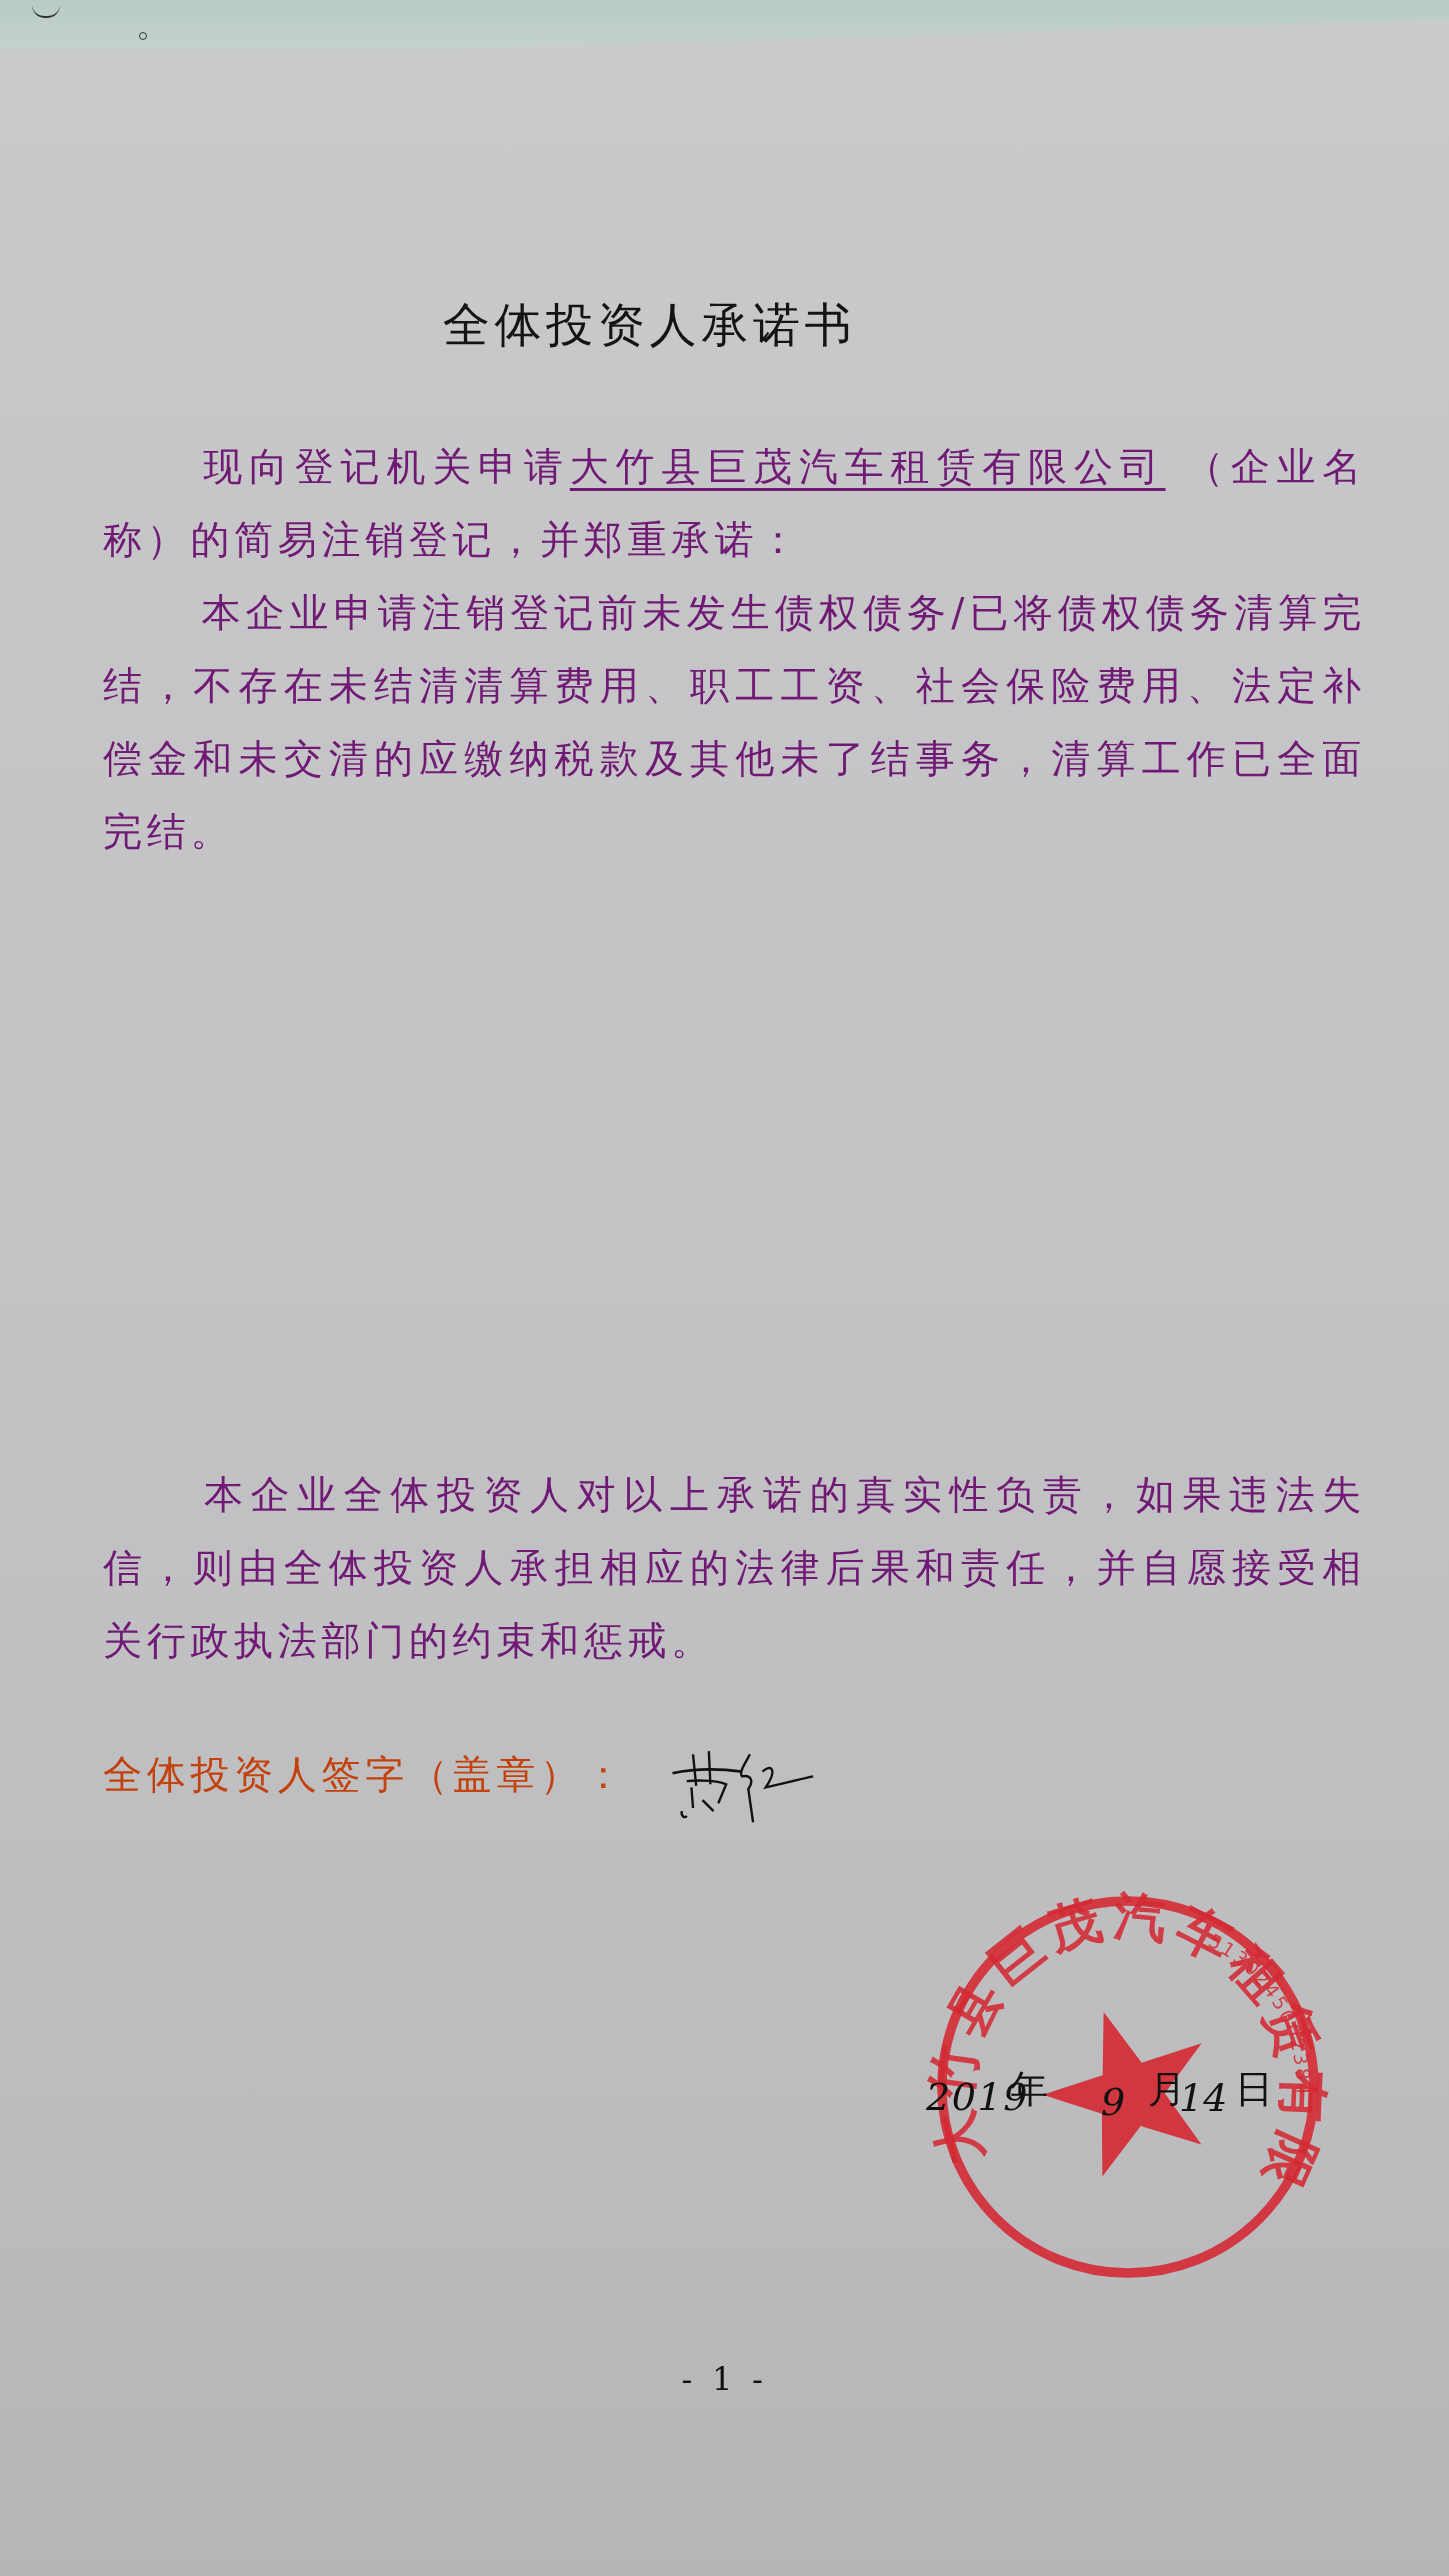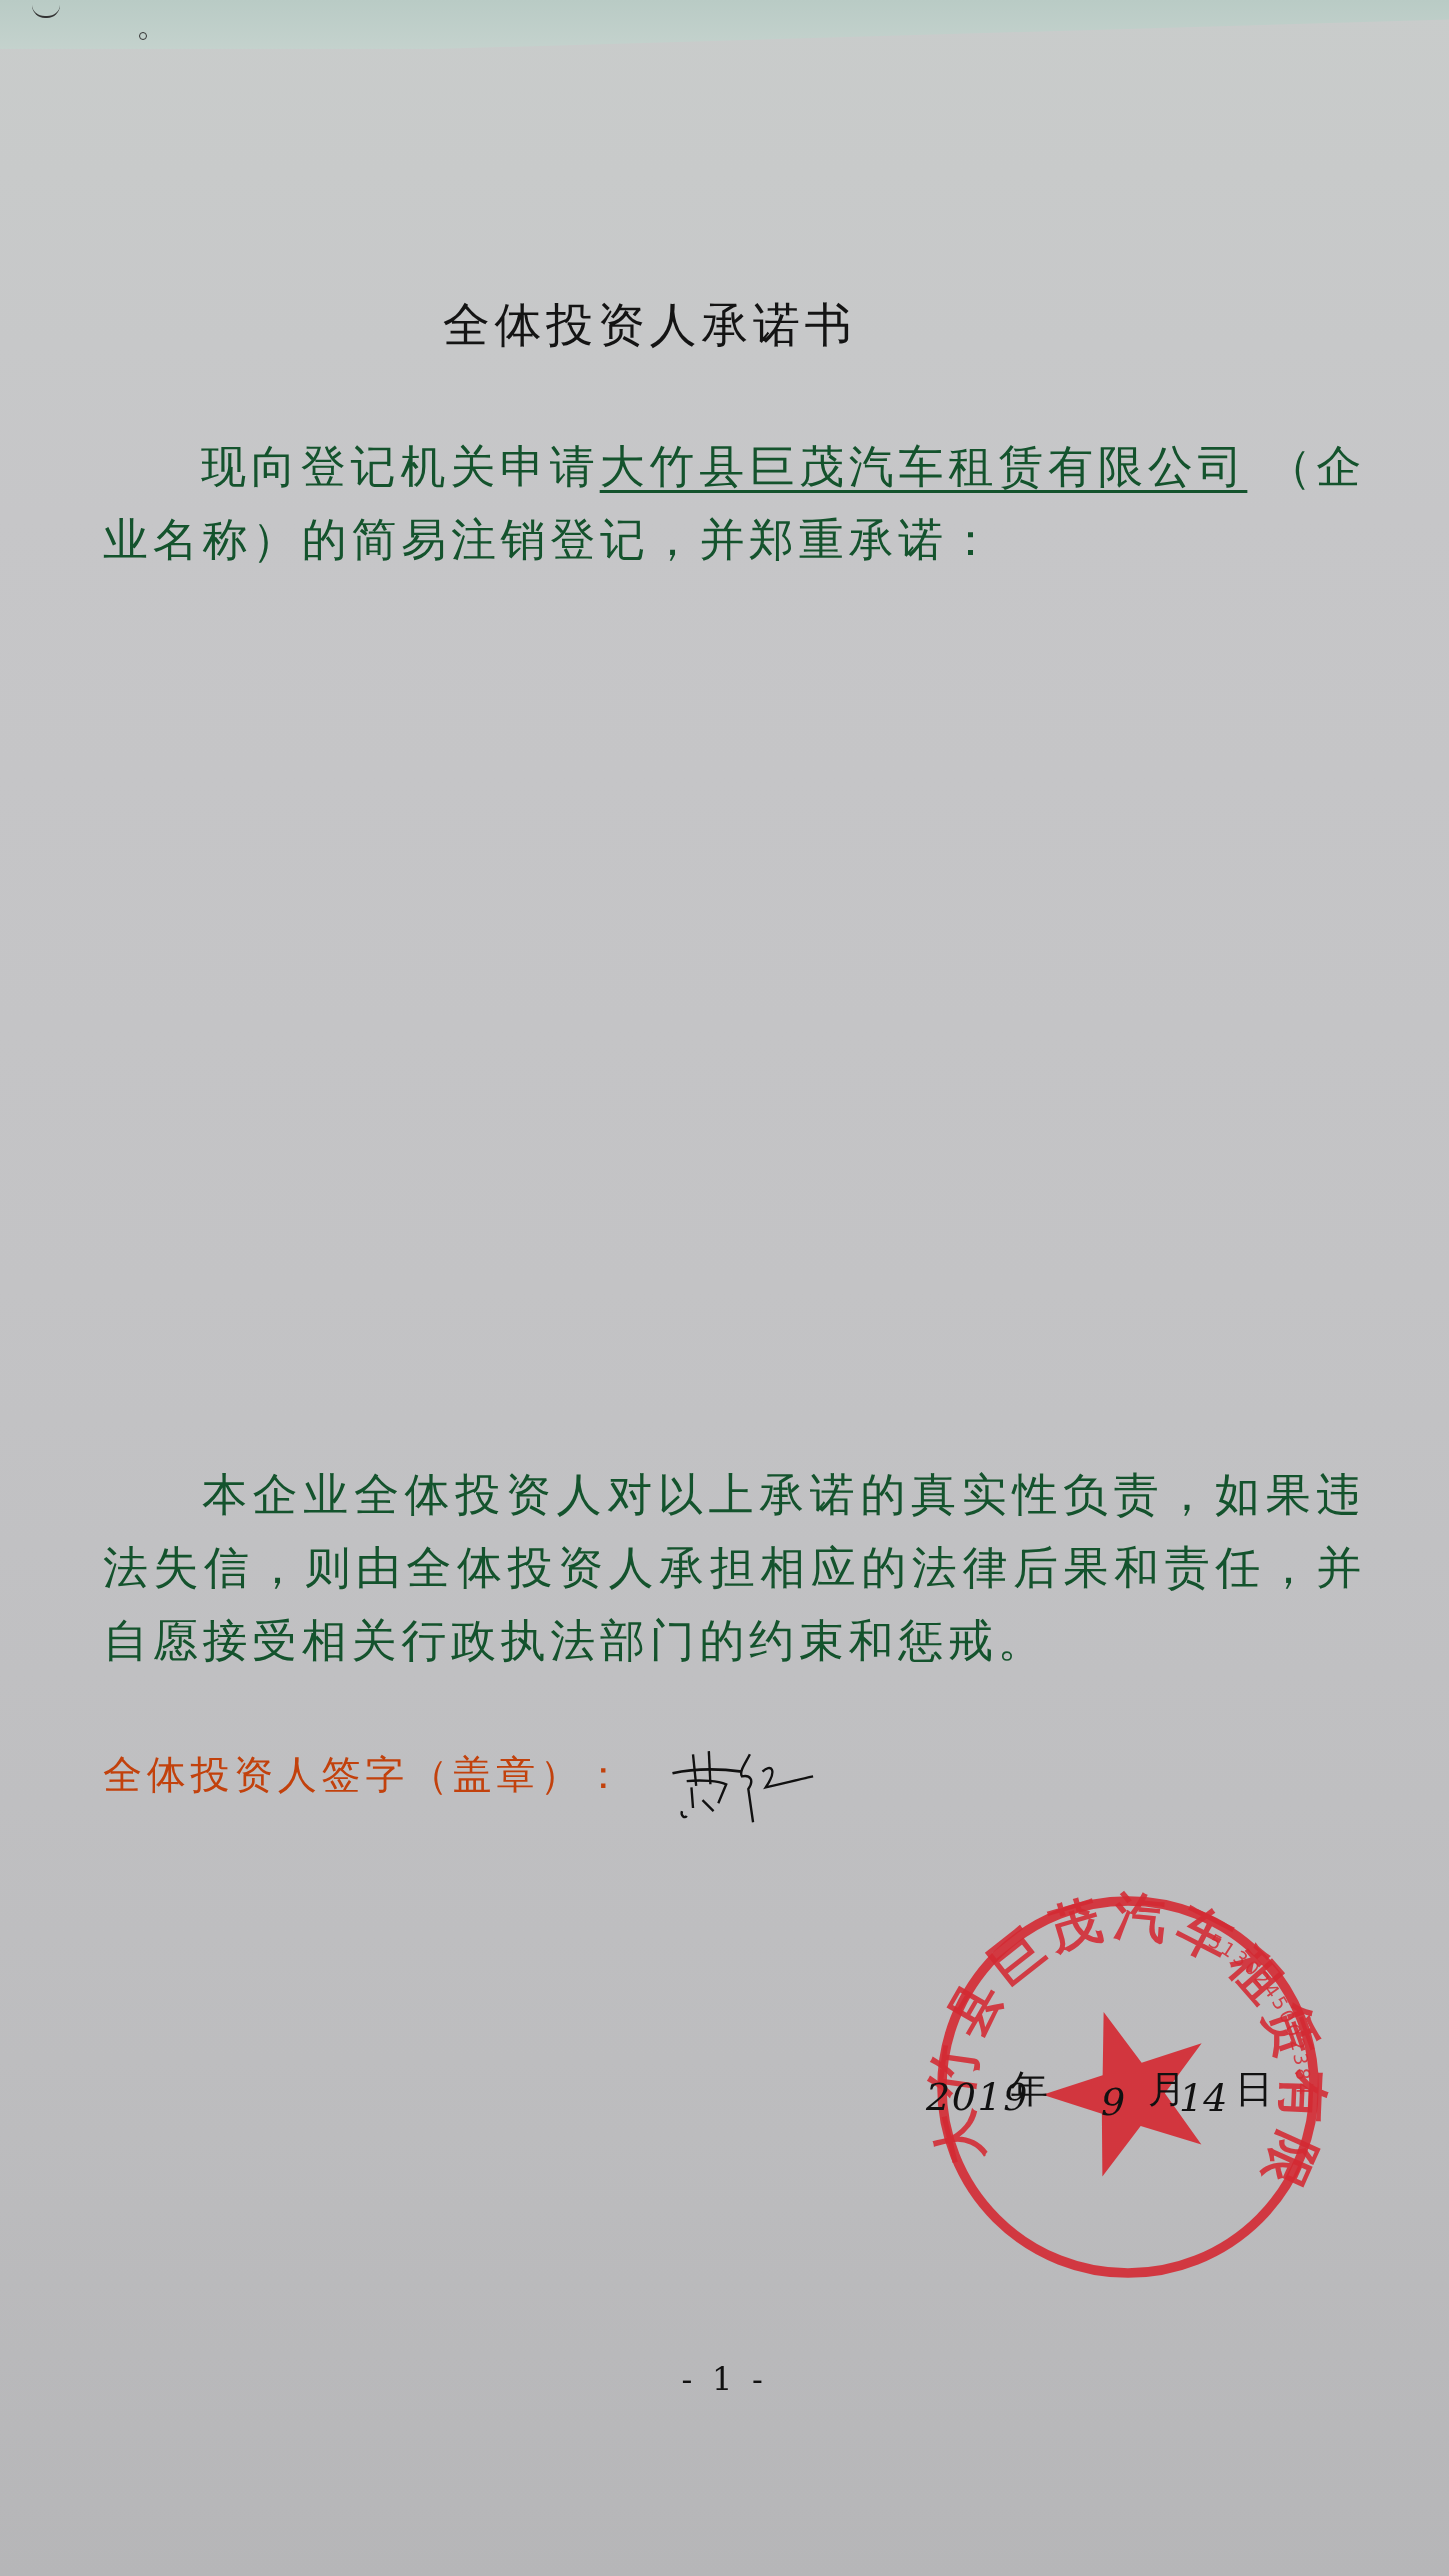--- a/index.html
+++ b/index.html
@@ -49,24 +49,24 @@
       top: 294px;
       text-align: center;
       font-size: 47px;
       letter-spacing: 4.7px;
       color: #141414;
     }
     .para {
       position: absolute;
       left: 103px;
       width: 1263px;
-      font-size: 45px;
+      font-size: 39px;
       line-height: 73px;
       letter-spacing: 4.7px;
-      color: #14532d;
+      color: #701a75;
       text-align: justify;
       text-align-last: left;
     }
     .para .indent {
       display: inline-block;
       width: 98px;
     }
     .company {
       text-decoration: underline;
       text-decoration-thickness: 3.2px;
@@ -137,20 +137,23 @@
 </div>
 
 <div class="page">
 
   <div class="title">全体投资人承诺书</div>
 
   <div class="para p1">
     <span class="indent"></span><span>现向登记机关申请</span><span class="company">大竹县巨茂汽车租赁有限公司</span><span> （企业名称）的简易注销登记，并郑重承诺：</span>
   </div>
 
+  <div class="para p2">
+    <span class="indent"></span><span>本企业申请注销登记前未发生债权债务/已将债权债务清算完结，不存在未结清清算费用、职工工资、社会保险费用、法定补偿金和未交清的应缴纳税款及其他未了结事务，清算工作已全面完结。</span>
+  </div>
 
 
   <div class="para p4">
     <span class="indent"></span><span>本企业全体投资人对以上承诺的真实性负责，如果违法失信，则由全体投资人承担相应的法律后果和责任，并自愿接受相关行政执法部门的约束和惩戒。</span>
   </div>
 
   <div class="sign-row">全体投资人签字（盖章）：</div>
 
   <svg class="signature" viewBox="0 0 200 110">
     <title>黄红</title>

